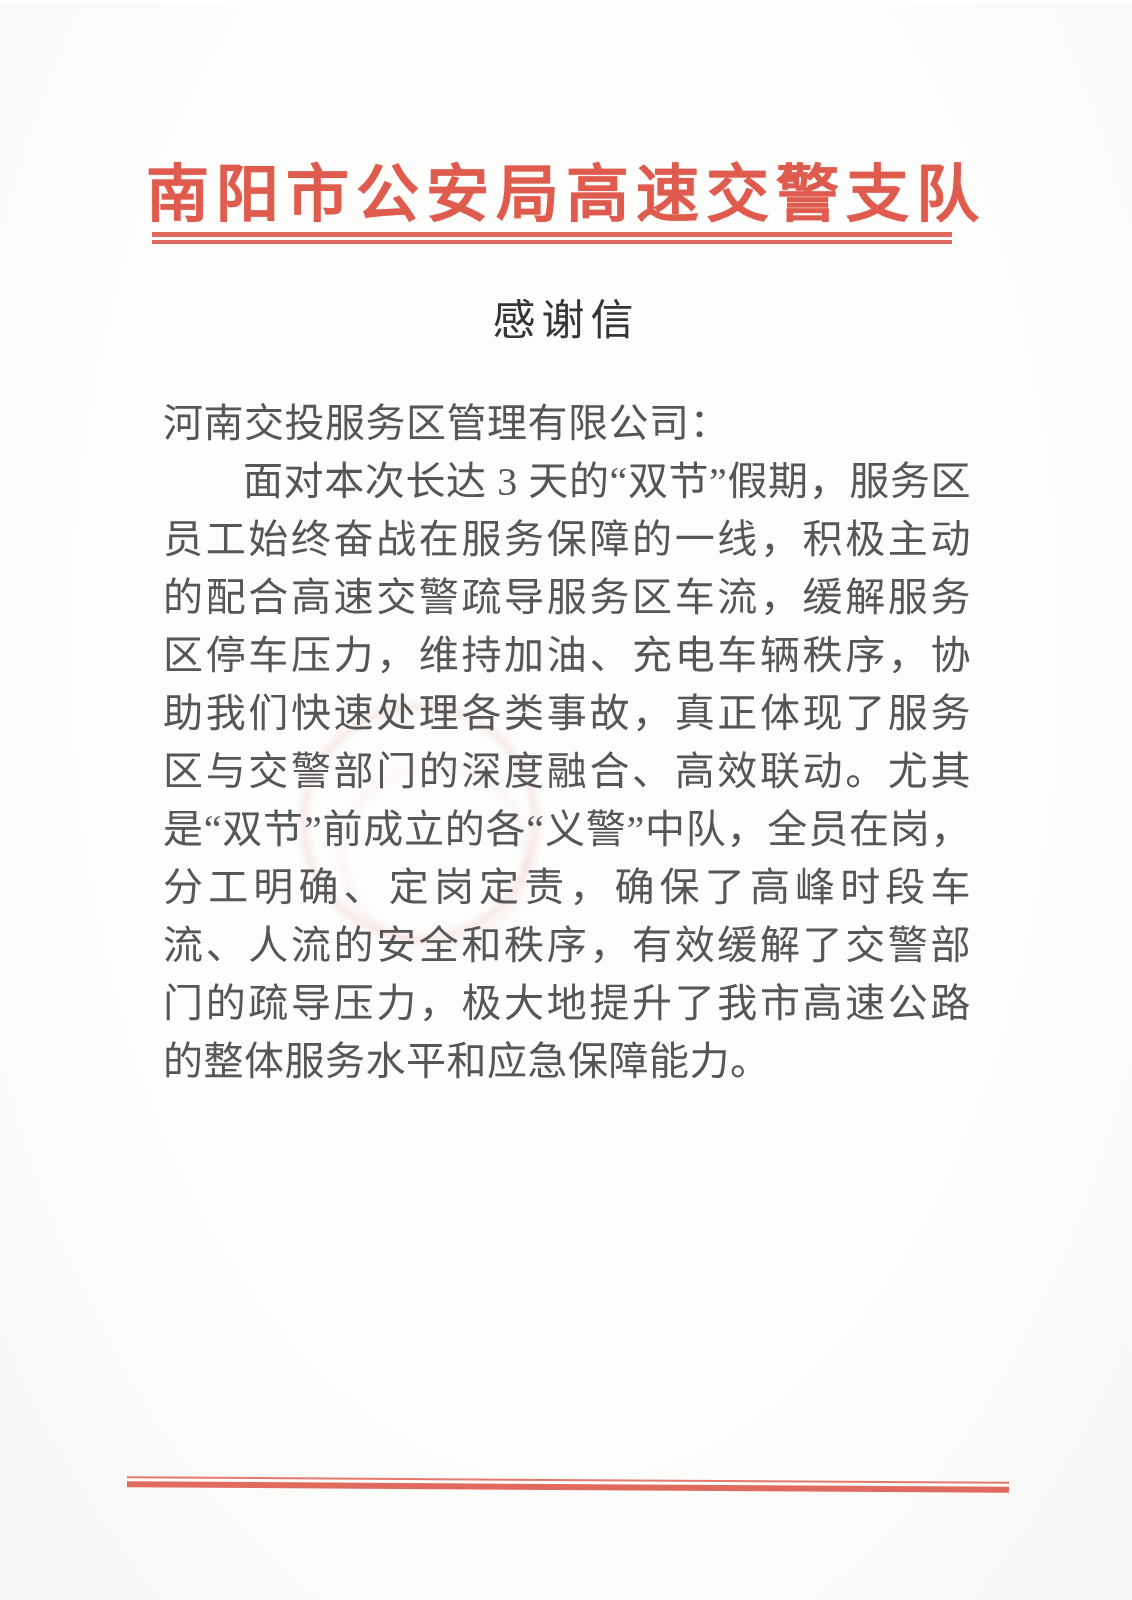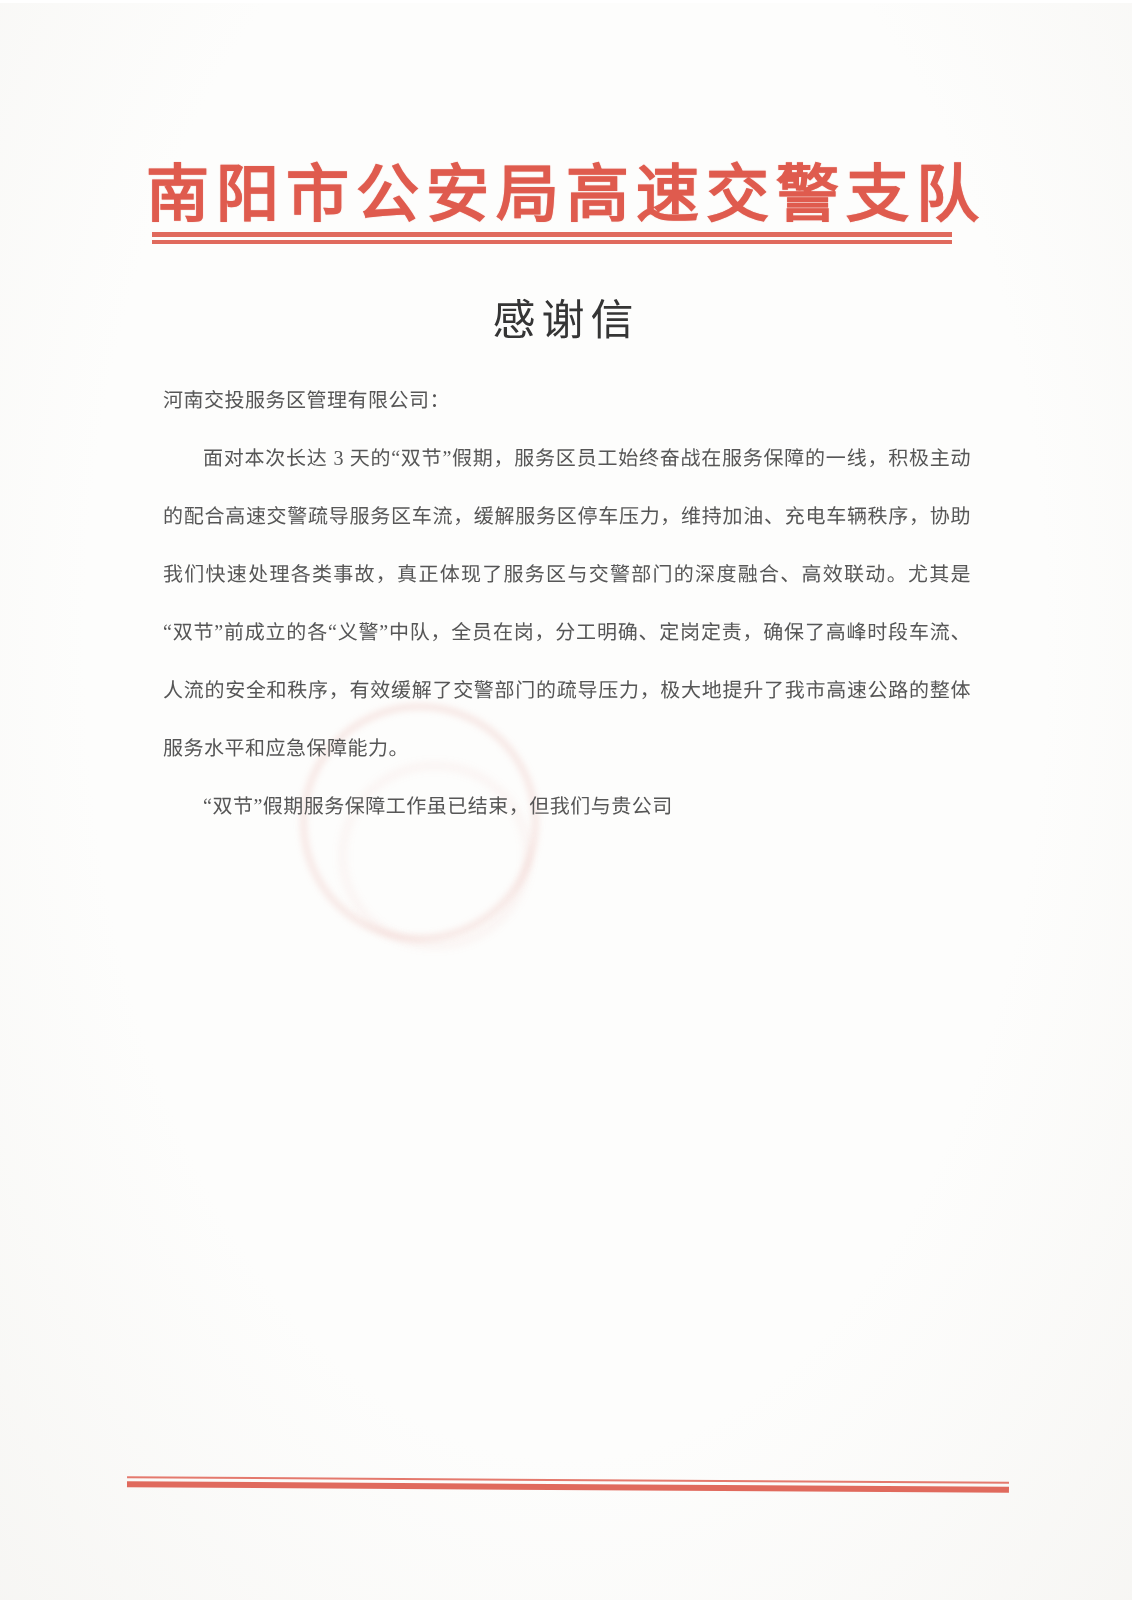--- a/index.html
+++ b/index.html
@@ -53,24 +53,24 @@
     text-align: center;
     font-size: 43px;
     font-weight: normal;
     color: #353535;
     letter-spacing: 6px;
   }
 
   
   .body-block {
     position: absolute;
-    top: 368px;
+    top: 392px;
     left: 163px;
     width: 808px;
-    font-size: 20px;
+    font-size: 40px;
     line-height: 58px;
     color: #565656;
     text-align: justify;
     text-justify: inter-ideograph;
     letter-spacing: 0.5px;
   }
   .body-block p {
     margin: 0;
     text-indent: 2em;
   }
@@ -124,18 +124,17 @@
   <div class="rule-double"></div>
 
   <div class="doc-title">感谢信</div>
 
   <div class="seal-bleed"></div>
   <div class="seal-bleed2"></div>
 
   <div class="body-block">
     <p class="salutation">河南交投服务区管理有限公司：</p>
     <p>面对本次长达 3 天的“双节”假期，服务区员工始终奋战在服务保障的一线，积极主动的配合高速交警疏导服务区车流，缓解服务区停车压力，维持加油、充电车辆秩序，协助我们快速处理各类事故，真正体现了服务区与交警部门的深度融合、高效联动。尤其是“双节”前成立的各“义警”中队，全员在岗，分工明确、定岗定责，确保了高峰时段车流、人流的安全和秩序，有效缓解了交警部门的疏导压力，极大地提升了我市高速公路的整体服务水平和应急保障能力。</p>
-    <p>“双节”假期服务保障工作虽已结束，但我们与贵公司</p>
   </div>
 
   <div class="rule-footer"></div>
 
 </div>
 
 </body></html>

